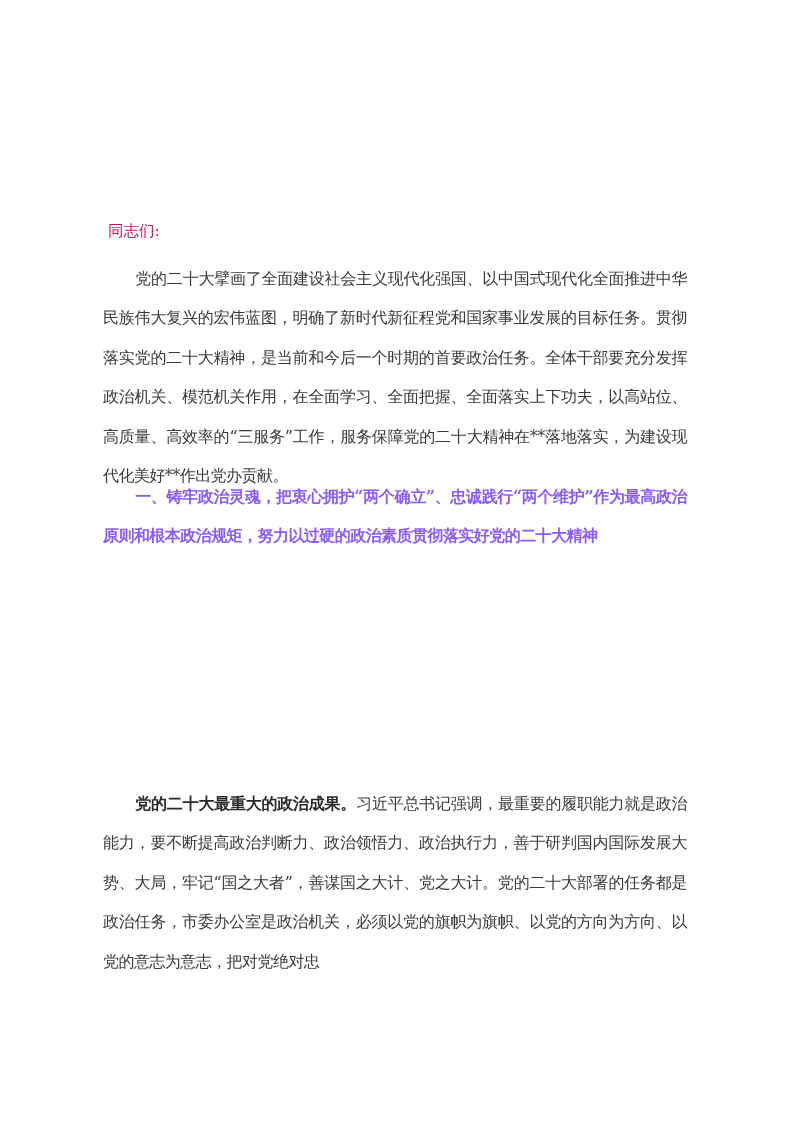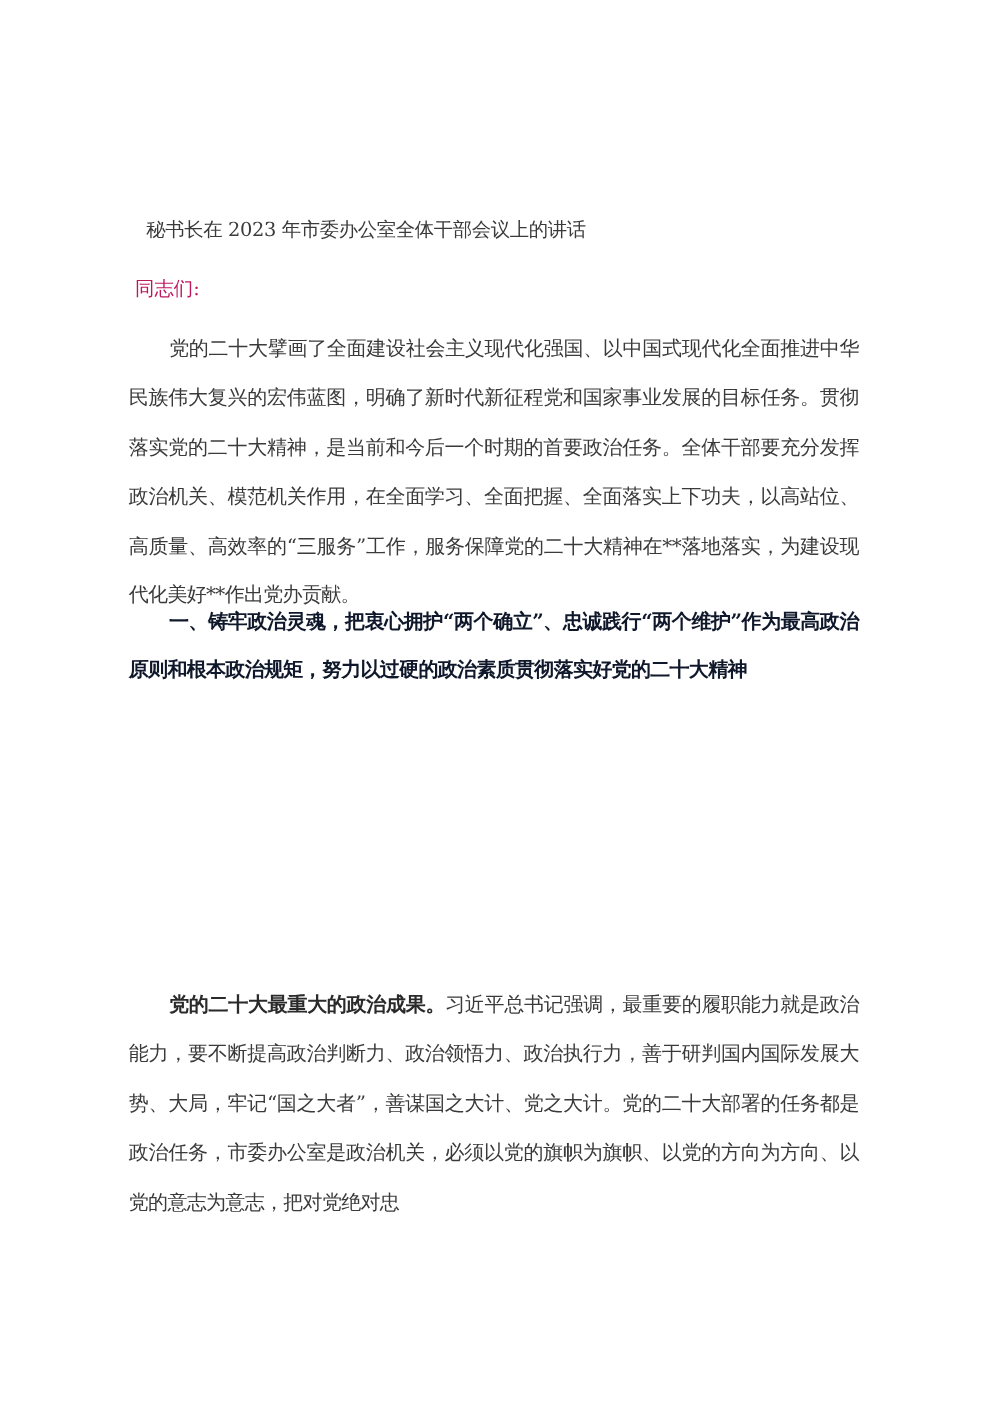--- a/index.html
+++ b/index.html
@@ -4,30 +4,29 @@
 <style>
   html, body { margin: 0; padding: 0; background: #ffffff; }
   body { width: 793px; height: 1122px; position: relative; overflow: hidden;
          font-family: "DejaVu Serif", "Liberation Serif", serif; color: #2a2a2a; }
   .page { position: absolute; left: 0; top: 0; width: 793px; height: 1122px; background: #fff; }
   .title { position: absolute; left: 117px; top: 174px; font-size: 15.5px; color: #3a3a3a; white-space: nowrap; letter-spacing: -0.3px; }
   .salute { position: absolute; left: 108px; top: 221px; font-size: 15.5px; color: #be185d; white-space: nowrap; }
   .body { position: absolute; left: 103px; width: 584px; font-size: 16px; line-height: 39.4px; color: #3a3a3a; text-align: justify; text-align-last: left; letter-spacing: -0.55px; }
   .body .indent { display: inline-block; width: 32px; }
   .p1 { top: 259px; }
-  .h1 { top: 477px; font-weight: bold; color: #0f172a; }
+  .h1 { top: 477px; font-weight: bold; color: #8b5cf6; }
   .p2 { top: 566px; }
   .p3 { top: 784px; }
   .lead { font-weight: bold; color: #2a2a2a; }
 </style>
 </head>
 <body>
 
 <div class="page">
-  <div class="title">秘书长在 2023 年市委办公室全体干部会议上的讲话</div>
   <div class="salute">同志们:</div>
 
   <div class="body p1"><span class="indent"></span><span>党的二十大擘画了全面建设社会主义现代化强国、以中国式现代化全面推进中华民族伟大复兴的宏伟蓝图，明确了新时代新征程党和国家事业发展的目标任务。贯彻落实党的二十大精神，是当前和今后一个时期的首要政治任务。全体干部要充分发挥政治机关、模范机关作用，在全面学习、全面把握、全面落实上下功夫，以高站位、高质量、高效率的“三服务”工作，服务保障党的二十大精神在**落地落实，为建设现代化美好**作出党办贡献。</span></div>
 
   <div class="body h1"><span class="indent"></span><span>一、铸牢政治灵魂，把衷心拥护“两个确立”、忠诚践行“两个维护”作为最高政治原则和根本政治规矩，努力以过硬的政治素质贯彻落实好党的二十大精神</span></div>
 
 
   <div class="body p3"><span class="indent"></span><span class="lead">党的二十大最重大的政治成果。</span><span>习近平总书记强调，最重要的履职能力就是政治能力，要不断提高政治判断力、政治领悟力、政治执行力，善于研判国内国际发展大势、大局，牢记“国之大者”，善谋国之大计、党之大计。党的二十大部署的任务都是政治任务，市委办公室是政治机关，必须以党的旗帜为旗帜、以党的方向为方向、以党的意志为意志，把对党绝对忠</span></div>
 </div>
 

